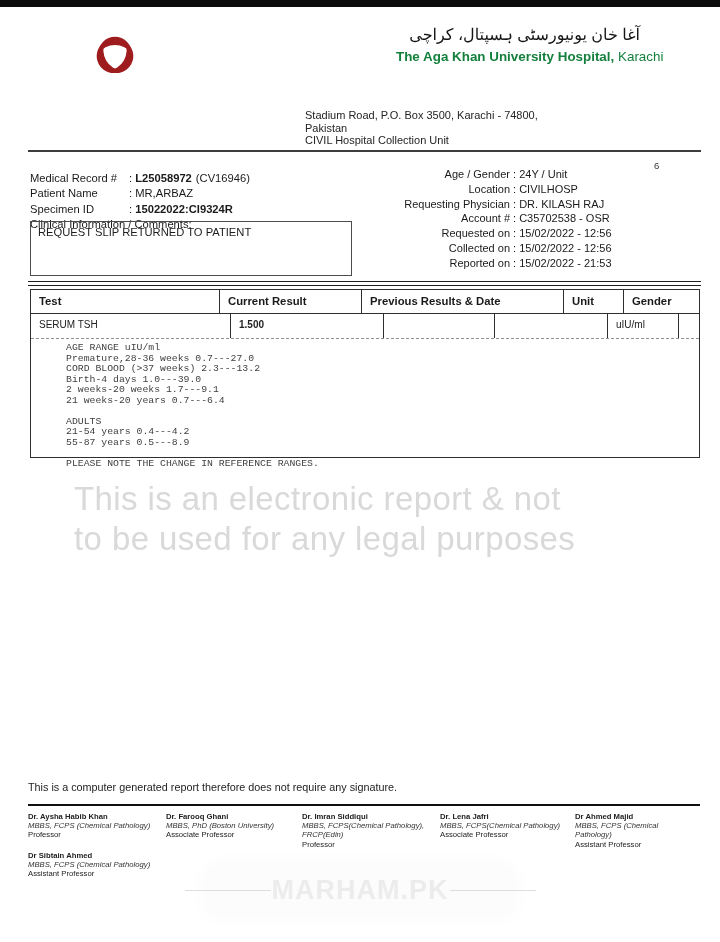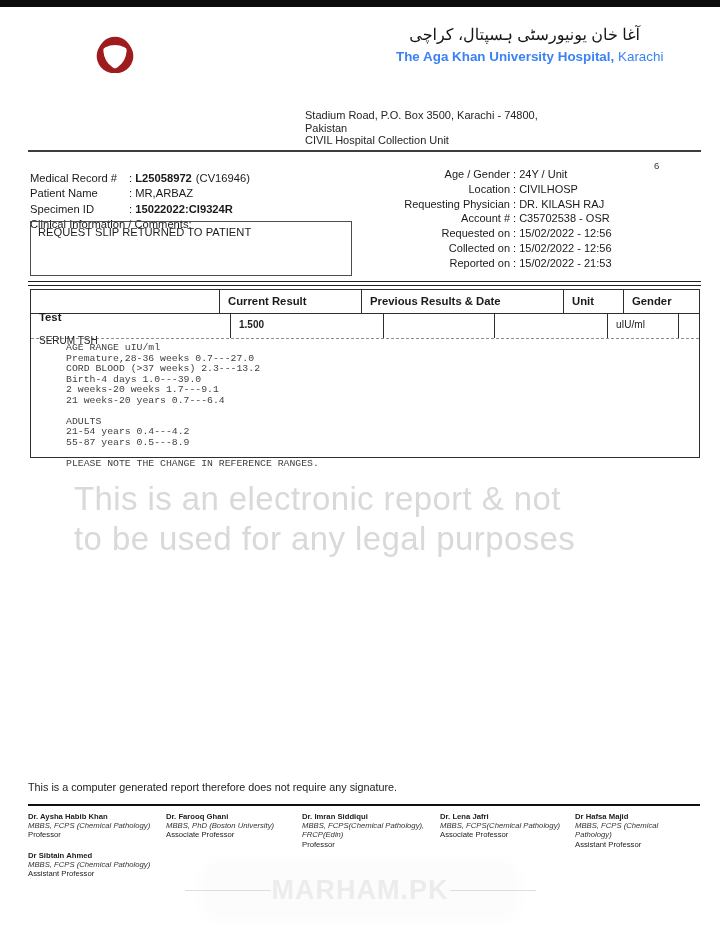--- a/index.html
+++ b/index.html
@@ -7,21 +7,21 @@
   .page {
     position:relative; width:720px; height:942px; background:#ffffff;
     font-family:"Liberation Sans", sans-serif; color:#1a1a1a; overflow:hidden;
   }
   .topbar { position:absolute; left:0; top:0; width:720px; height:7px; background:#0c0c0c; }
 
   .logo { position:absolute; left:86px; top:27px; width:58px; height:60px; }
 
   .brand { position:absolute; left:396px; top:24px; width:250px; }
   .brand .urdu { font-size:16px; line-height:22px; text-align:right; direction:rtl; color:#151515; padding-right:6px; }
-  .brand .en { font-size:13.4px; margin-top:3px; color:#3b82f6; white-space:nowrap; }
+  .brand .en { font-size:13.4px; margin-top:3px; color:#15803d; white-space:nowrap; }
   .brand .en .b { font-weight:bold; }
 
   .address { position:absolute; left:305px; top:109px; font-size:11px; line-height:12.6px; color:#242424; }
 
   .rule-top { position:absolute; left:28px; top:150px; width:673px; height:0; border-top:2.6px solid #3d3d3d; }
   .pageno { position:absolute; left:654px; top:160px; font-size:9.5px; color:#333; }
 
   .meta-left { position:absolute; left:30px; top:160px; font-size:11.2px;margin-top:12px; }
   .meta-left .mrow { display:flex; height:15.3px; align-items:flex-start; }
   .meta-left .lbl { width:99px; }
@@ -37,21 +37,21 @@
   .meta-right { position:absolute; left:368px; top:168px; font-size:11px; }
   .meta-right .mrow { display:flex; height:14.8px; }
   .meta-right .lbl { width:142px; text-align:right; }
 
   .rule-mid { position:absolute; left:28px; top:281px; width:673px; height:5px;
     border-top:1.6px solid #1e1e1e; border-bottom:1.6px solid #1e1e1e; }
 
   .rtable { position:absolute; left:30px; top:289px; width:670px; height:169px; border:1.6px solid #2e2e2e; background:#fff; }
   .thead { display:flex; height:24px; border-bottom:1.4px solid #2e2e2e; font-weight:bold; font-size:11.3px; }
   .thead > div, .trow > div { padding:5px 0 0 8px; }
-  .c1 { width:188px;margin-top:16px; }
+  .c1 { width:188px; }
   .c2 { width:142px; border-left:1.2px solid #2e2e2e; }
   .c3 { width:202px; border-left:1.2px solid #2e2e2e; }
   .c3a { width:100px; border-left:1.2px solid #2e2e2e; }
   .c3b { width:102px; border-left:1.2px solid #2e2e2e; }
   .c4 { width:60px; border-left:1.2px solid #2e2e2e; }
   .c5 { flex:1; border-left:1.2px solid #2e2e2e; }
   .trow { display:flex; height:25px; border-bottom:1.2px dashed #8f8f8f; font-size:10px; color:#222;gap:11px; }
   .trow .cur { font-weight:bold; }
   .refblock {
     padding:4px 0 0 35px; font-family:"Liberation Mono", monospace;
@@ -225,21 +225,21 @@
       <div class="dname">Dr. Imran Siddiqui</div>
       <div class="dqual">MBBS, FCPS(Chemical Pathology), FRCP(Edin)</div>
       <div class="dtitle">Professor</div>
     </div>
     <div class="doc">
       <div class="dname">Dr. Lena Jafri</div>
       <div class="dqual">MBBS, FCPS(Chemical Pathology)</div>
       <div class="dtitle">Associate Professor</div>
     </div>
     <div class="doc">
-      <div class="dname">Dr Hafsa Majid</div>
+      <div class="dname">Dr Ahmed Majid</div>
       <div class="dqual">MBBS, FCPS (Chemical Pathology)</div>
       <div class="dtitle">Assistant Professor</div>
     </div>
   </div>
 
   <div class="doc2">
     <div class="dname">Dr Sibtain Ahmed</div>
     <div class="dqual">MBBS, FCPS (Chemical Pathology)</div>
     <div class="dtitle">Assistant Professor</div>
   </div>

